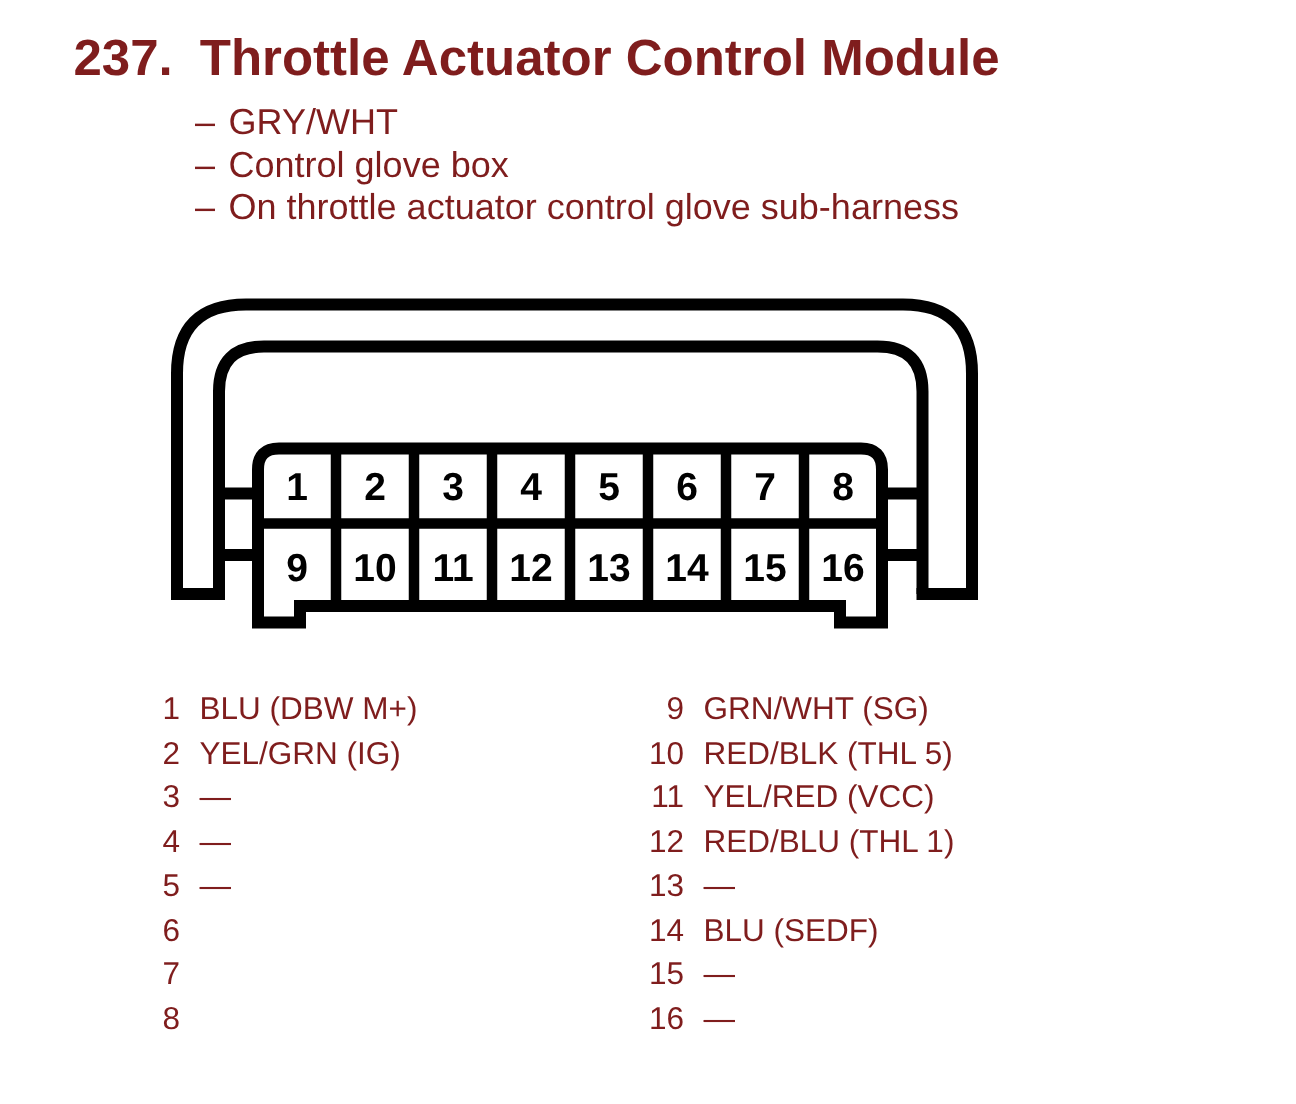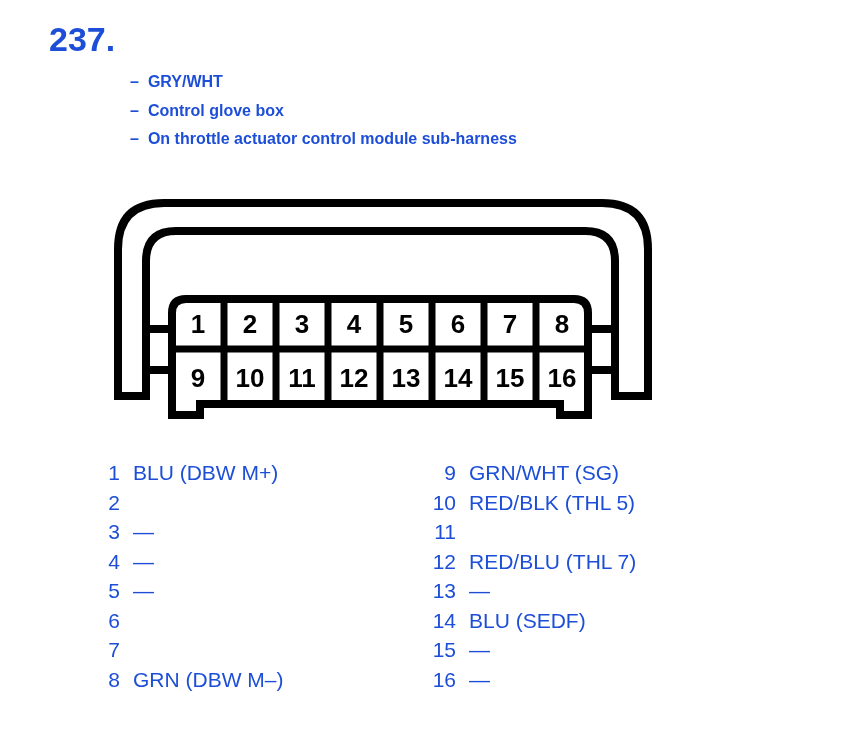--- a/index.html
+++ b/index.html
@@ -1,42 +1,41 @@
 <!DOCTYPE html>
 <html><head>
 <meta charset="utf-8">
 <style>
   html, body { margin: 0; padding: 0; background: #ffffff; }
   .page {
     position: relative;
     width: 864px;
     height: 736px;
     background: #ffffff;
-    color: #1d4ed8;
+    color: #7f1d1d;
     font-family: "Liberation Sans", sans-serif;
     overflow: hidden;
   }
   .header {
     position: absolute;
     left: 49px;
     top: 20px;
     display: flex;
     gap: 18px;
     font-weight: bold;
     font-size: 34px;
     white-space: nowrap;
   }
   .notes {
     position: absolute;
     left: 130px;
     top: 68px;
-    font-size: 16px;
+    font-size: 24px;
     line-height: 28.6px;
     white-space: nowrap;
-    font-weight: bold;
   }
   .note-line .dash { margin-right: 9px; }
   svg.connector {
     position: absolute;
     left: 110px;
     top: 195px;
     width: 550px;
     height: 235px;
   }
   svg.connector path { stroke: #000000; }
@@ -60,31 +59,32 @@
   .legend-right .lrow .pin { width: 26px; }
   .lrow .lbl { margin-left: 13px; }
 </style>
 </head>
 <body>
 
 <div class="page">
 
   <div class="header">
     <span>237.</span>
+    <span>Throttle Actuator Control Module</span>
   </div>
 
   <div class="notes">
     <div class="note-line">
       <span class="dash">–</span><span>GRY/WHT</span>
     </div>
     <div class="note-line">
       <span class="dash">–</span><span>Control glove box</span>
     </div>
     <div class="note-line">
-      <span class="dash">–</span><span>On throttle actuator control module sub-harness</span>
+      <span class="dash">–</span><span>On throttle actuator control glove sub-harness</span>
     </div>
   </div>
 
   <svg class="connector" viewBox="0 0 550 235" aria-hidden="true">
 
     <path d="M 8 201 L 8 54 Q 8 8 54 8 L 492 8 Q 538 8 538 54 L 538 201" fill="none" stroke-width="8"></path>
     <path d="M 36 201 L 36 66 Q 36 36 66 36 L 475 36 Q 505 36 505 66 L 505 201" fill="none" stroke-width="8"></path>
     <path d="M 4 201 L 40 201" fill="none" stroke-width="8"></path>
     <path d="M 501 201 L 542 201" fill="none" stroke-width="8"></path>
 
@@ -115,20 +115,21 @@
     <text x="452" y="192">16</text>
   </svg>
 
   <div class="legend legend-left">
     <div class="lrow">
         <span class="pin">1</span>
         <span class="lbl">BLU (DBW M+)</span>
       </div>
     <div class="lrow">
         <span class="pin">2</span>
+        <span class="lbl">YEL/GRN (IG)</span>
       </div>
     <div class="lrow">
         <span class="pin">3</span>
         <span class="lbl">—</span>
       </div>
     <div class="lrow">
         <span class="pin">4</span>
         <span class="lbl">—</span>
       </div>
     <div class="lrow">
@@ -136,39 +137,39 @@
         <span class="lbl">—</span>
       </div>
     <div class="lrow">
         <span class="pin">6</span>
       </div>
     <div class="lrow">
         <span class="pin">7</span>
       </div>
     <div class="lrow">
         <span class="pin">8</span>
-        <span class="lbl">GRN (DBW M–)</span>
       </div>
   </div>
 
   <div class="legend legend-right">
     <div class="lrow">
         <span class="pin">9</span>
         <span class="lbl">GRN/WHT (SG)</span>
       </div>
     <div class="lrow">
         <span class="pin">10</span>
         <span class="lbl">RED/BLK (THL 5)</span>
       </div>
     <div class="lrow">
         <span class="pin">11</span>
+        <span class="lbl">YEL/RED (VCC)</span>
       </div>
     <div class="lrow">
         <span class="pin">12</span>
-        <span class="lbl">RED/BLU (THL 7)</span>
+        <span class="lbl">RED/BLU (THL 1)</span>
       </div>
     <div class="lrow">
         <span class="pin">13</span>
         <span class="lbl">—</span>
       </div>
     <div class="lrow">
         <span class="pin">14</span>
         <span class="lbl">BLU (SEDF)</span>
       </div>
     <div class="lrow">

